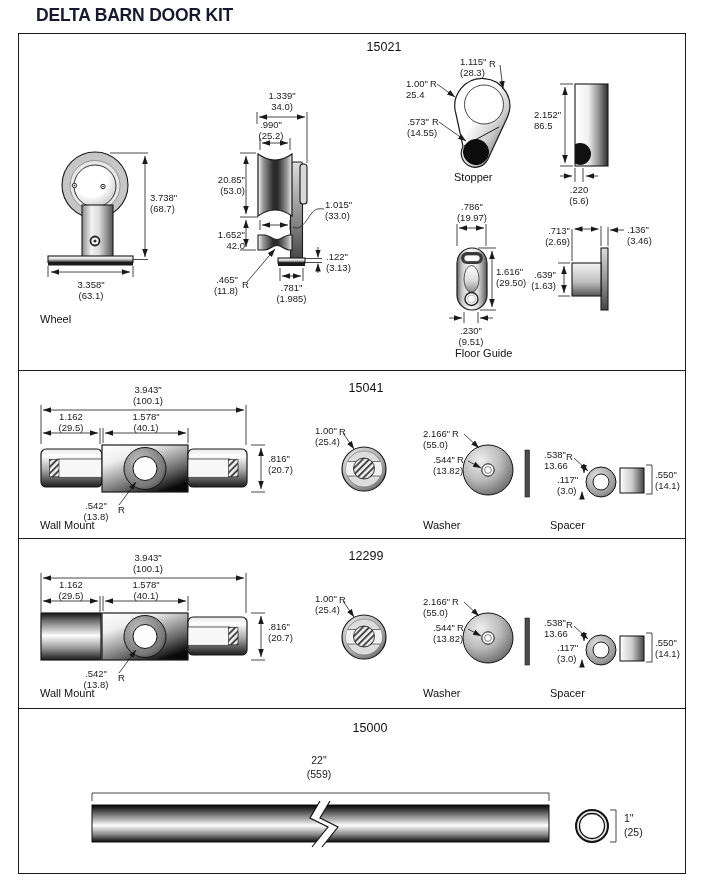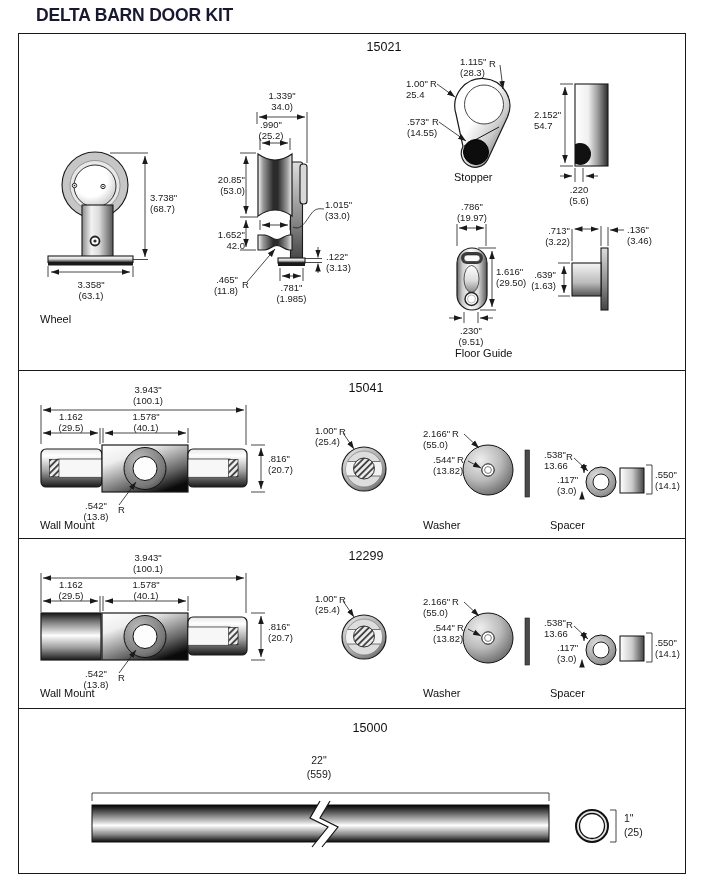--- a/index.html
+++ b/index.html
@@ -335,21 +335,21 @@
     </div>
     <span class="rsuf" style="left:412px;top:45px">R</span>
     <div class="dim" style="left:389px;top:83px">
       <span>.573"</span>
       <span>(14.55)</span>
     </div>
     <span class="rsuf" style="left:414px;top:83px">R</span>
     <div class="lbl" style="left:436px;top:138px">Stopper</div>
     <div class="dim" style="left:516px;top:76px">
       <span>2.152"</span>
-      <span>54.7</span>
+      <span>86.5</span>
     </div>
     <div class="dim c" style="left:545px;top:151px;width:32px">
       <span>.220</span>
       <span>(5.6)</span>
     </div>
 
     <div class="dim c" style="left:432px;top:168px;width:44px">
       <span>.786"</span>
       <span>(19.97)</span>
     </div>
@@ -357,21 +357,21 @@
       <span>1.616"</span>
       <span>(29.50)</span>
     </div>
     <div class="dim c" style="left:431px;top:292px;width:44px">
       <span>.230"</span>
       <span>(9.51)</span>
     </div>
     <div class="lbl" style="left:437px;top:314px">Floor Guide</div>
     <div class="dim r" style="left:516px;top:192px;width:36px">
       <span>.713"</span>
-      <span>(3.22)</span>
+      <span>(2.69)</span>
     </div>
     <div class="dim" style="left:609px;top:191px">
       <span>.136"</span>
       <span>(3.46)</span>
     </div>
     <div class="dim r" style="left:508px;top:236px;width:30px">
       <span>.639"</span>
       <span>(1.63)</span>
     </div>
   </div>

